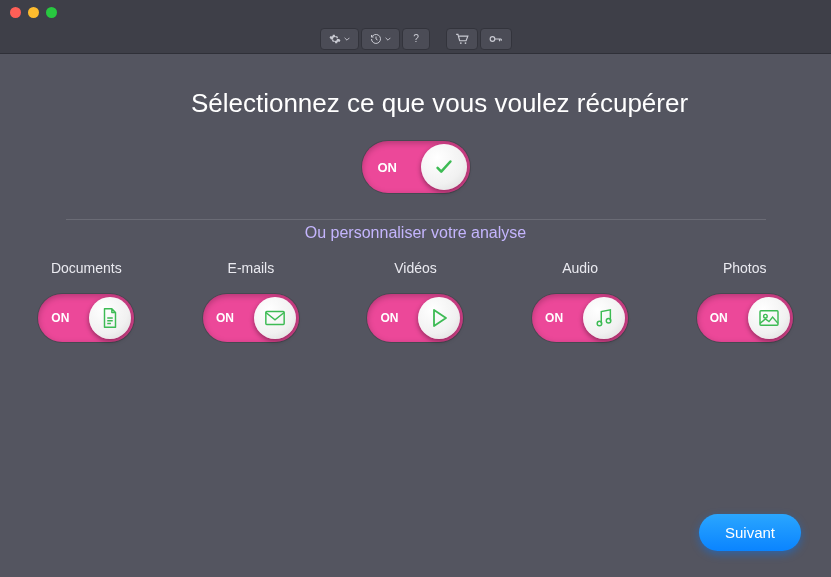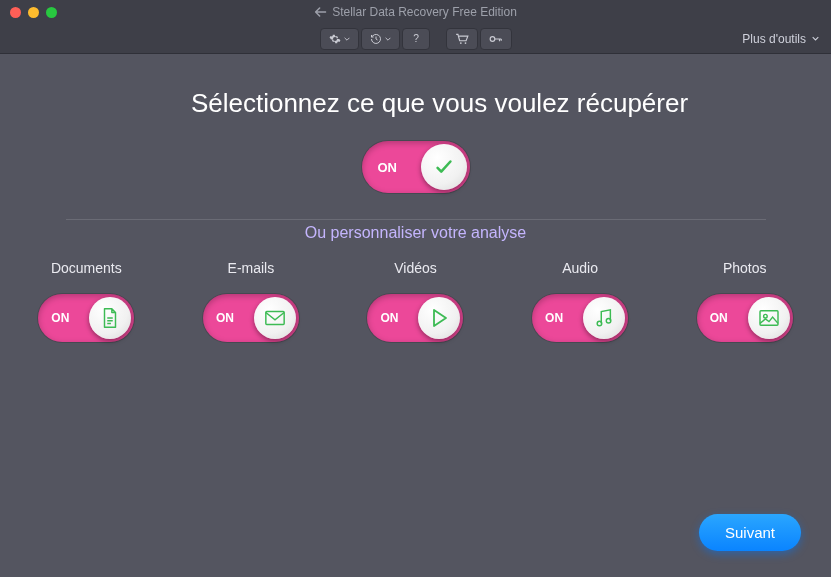--- a/index.html
+++ b/index.html
@@ -162,28 +162,20 @@
 </style>
 </head>
 <body>
 
 <div class="titlebar">
   <div class="traffic">
     <div class="dot red"></div>
     <div class="dot yellow"></div>
     <div class="dot green"></div>
   </div>
-  <div class="title-center">
-    <span>
-      <svg width="12" height="10" viewBox="0 0 12 10">
-          <path d="M5 1 L1 5 L5 9 M1 5 H11" stroke="#9da0aa" stroke-width="1.5" fill="none" stroke-linecap="round" stroke-linejoin="round"></path>
-        </svg>
-    </span>
-    <span>Stellar Data Recovery Free Edition</span>
-  </div>
 </div>
 
 <div class="toolbar">
   <div class="toolbar-group">
     <div class="tbtn">
       <span>
         <svg width="12" height="12" viewBox="0 0 24 24">
             <path fill="#c9cad2" d="M12 8a4 4 0 1 0 0 8 4 4 0 0 0 0-8zm9 4a7 7 0 0 1-.1 1l2 1.6-2 3.4-2.4-1a7 7 0 0 1-1.7 1l-.4 2.6h-4l-.4-2.6a7 7 0 0 1-1.7-1l-2.4 1-2-3.4 2-1.6A7 7 0 0 1 3 12a7 7 0 0 1 .1-1l-2-1.6 2-3.4 2.4 1a7 7 0 0 1 1.7-1L7.6 3.4h4l.4 2.6a7 7 0 0 1 1.7 1l2.4-1 2 3.4-2 1.6c.1.3.1.7.1 1z"></path>
           </svg>
       </span>
@@ -224,28 +216,20 @@
       </span>
     </div>
     <div class="tbtn">
       <span>
         <svg width="14" height="12" viewBox="0 0 24 16">
             <circle cx="6" cy="8" r="4" fill="none" stroke="#c9cad2" stroke-width="2"></circle>
             <path d="M10 8h11M18 8v4M21 8v3" stroke="#c9cad2" stroke-width="2" fill="none"></path>
           </svg>
       </span>
     </div>
-  </div>
-  <div class="toolbar-right">
-    <span>Plus d'outils</span>
-    <span style="margin-left:6px">
-        <svg width="7" height="7" viewBox="0 0 10 10">
-          <path d="M1 3 L5 7 L9 3" stroke="#cfd1db" stroke-width="1.5" fill="none"></path>
-        </svg>
-      </span>
   </div>
 </div>
 
 <div class="content">
   <h1 class="heading">Sélectionnez ce que vous voulez récupérer</h1>
 
 
   <div class="toggle-main-wrap">
     <div class="toggle toggle-main">
       <span class="on-text">ON</span>

